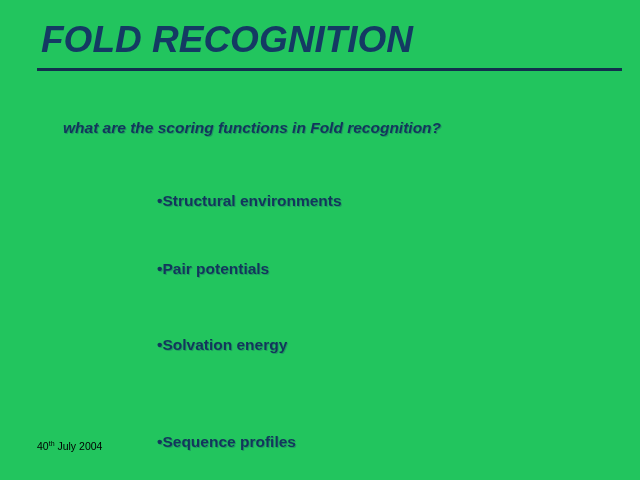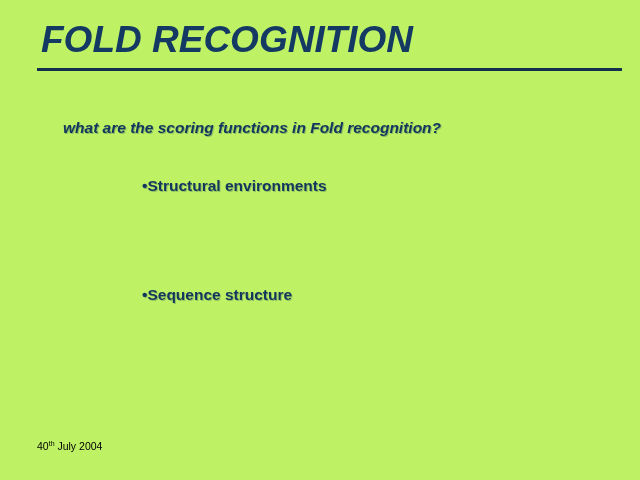--- a/index.html
+++ b/index.html
@@ -10,21 +10,21 @@
     width: 640px;
     height: 480px;
     background: #ffffff;
     font-family: "Liberation Sans", sans-serif;
     overflow: hidden;
   }
   .slide {
     position: relative;
     width: 640px;
     height: 480px;
-    background: #bef264;
+    background: #22c55e;
   }
 
   
   .slide-title {
     position: absolute;
     left: 41px;
     top: 19px;
     font-size: 37px;
     font-weight: bold;
     font-style: italic;
@@ -64,21 +64,21 @@
     top: 175px;
     width: 482px;
   }
   .bullet {
     font-size: 15.5px;
     font-weight: bold;
     font-style: normal;
     color: #13365c;
     line-height: 21px;
     text-shadow: 1px 1px 0 rgba(20,58,99,0.28);
-    margin: 0;
+    margin: 15px;
   }
   .bullet .dot {
     display: inline;
   }
   .gap-sm { height: 17px; }
   .gap-md { height: 25px; }
   .gap-lg { height: 20px; }
   .gap-xl { height: 26px; }
 
   
@@ -108,28 +108,30 @@
   <div class="title-rule"></div>
 
   <div class="subtitle">what are the scoring functions in Fold recognition?</div>
 
   <div class="bullets">
 
     <p class="bullet"><span class="dot">•</span><span>Structural environments</span></p>
 
     <div class="gap-sm"></div>
 
+    <p class="bullet"><span class="dot">•</span><span>Pair potentials</span></p>
 
     <div class="gap-md"></div>
 
+    <p class="bullet"><span class="dot">•</span><span>Solvation energy</span></p>
 
     <div class="gap-lg"></div>
 
 
     <div class="gap-xl"></div>
 
-    <p class="bullet"><span class="dot">•</span><span>Sequence structure</span></p>
+    <p class="bullet"><span class="dot">•</span><span>Sequence profiles</span></p>
 
   </div>
 
   <div class="footer-date"><span>40</span><sup>th</sup><span> July 2004</span></div>
 
 </div>
 
 </body></html>

